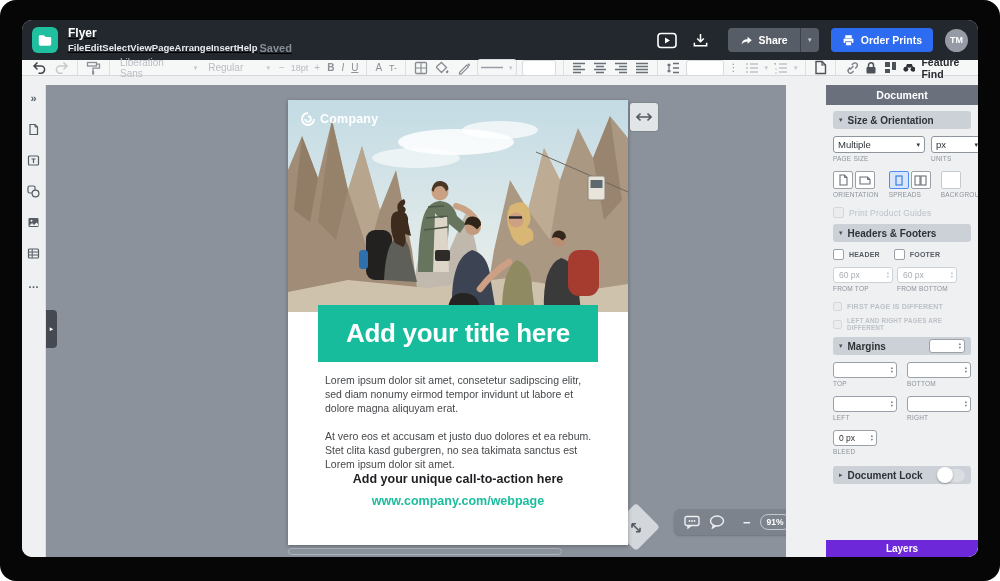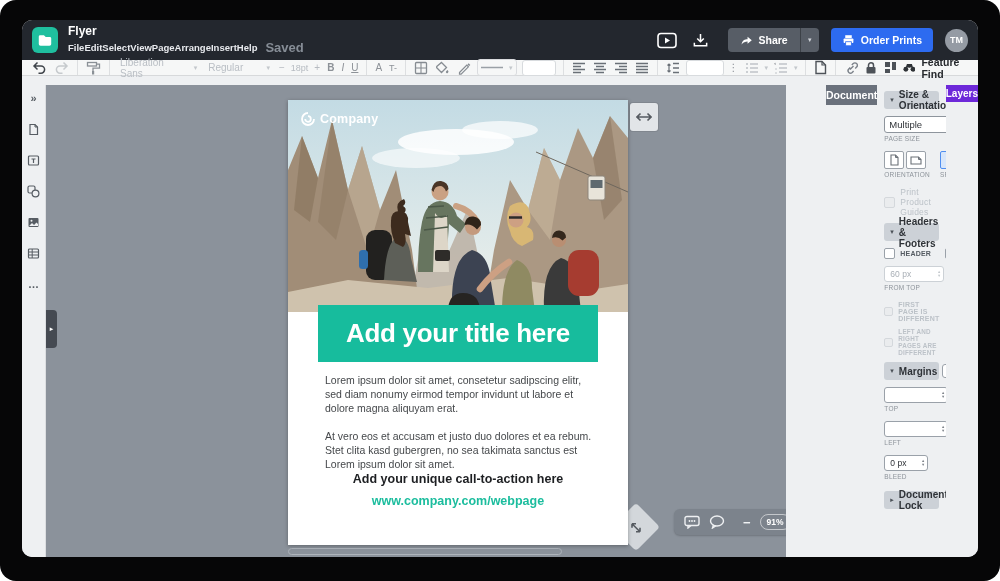--- a/index.html
+++ b/index.html
@@ -3,25 +3,25 @@
 <meta charset="utf-8">
 <style>
   * { margin:0; padding:0; box-sizing:border-box; }
   html,body { width:1000px; height:581px; background:#fff; font-family:"Liberation Sans","DejaVu Sans",sans-serif; }
   .frame { position:relative; width:1000px; height:581px; background:#060607; border-radius:16px; overflow:hidden; }
   .window { position:absolute; left:22px; top:20px; width:956px; height:537px; border-radius:10px; overflow:hidden; background:#eef0f2; }
 
   
   .menubar { position:absolute; left:0; top:0; width:100%; height:40px; background:#23272e; display:flex; align-items:center; padding:0 10px; }
   .logo { width:26px; height:26px; border-radius:6px; background:#1fbf9f; display:flex; align-items:center; justify-content:center; flex:0 0 auto; }
-  .title-block { margin-left:10px; display:flex; flex-direction:column; justify-content:center; gap:3px; }
+  .title-block { margin-left:10px; display:flex; flex-direction:column; justify-content:center; gap:3px;text-decoration:underline; }
   .doc-title { color:#fff; font-size:12px; font-weight:bold; line-height:12px; }
   .menus { display:flex; gap:0; align-items:center; }
   .menu { color:#e8eaee; font-size:9.5px; font-weight:600; cursor:default; }
-  .saved { color:#868d96; font-size:13px; font-weight:600; margin-left:8px; }
+  .saved { color:#868d96; font-size:11px; font-weight:600; margin-left:2px; }
   .mb-right { margin-left:auto; display:flex; align-items:center; gap:12px; }
   .mb-icon-btn { width:22px; height:20px; display:flex; align-items:center; justify-content:center; background:transparent; border:0; }
   .share-group { display:flex; align-items:stretch; height:24px; margin-left:4px; }
   .share-main { display:flex; align-items:center; gap:6px; background:#575d66; border:0; color:#fff; font-size:10.5px; font-weight:bold; padding:0 12px; border-radius:4px 0 0 4px; }
   .share-caret { width:19px; background:#575d66; border:0; border-left:1px solid rgba(0,0,0,.3); color:#cfd3d8; font-size:7px; border-radius:0 4px 4px 0; }
   .order-btn { display:flex; align-items:center; gap:6px; height:24px; background:#2d6bf0; border:0; color:#fff; font-size:10.5px; font-weight:bold; padding:0 11px; border-radius:4px; }
   .avatar { width:23px; height:23px; border-radius:50%; background:#959ba4; color:#fff; font-size:9px; font-weight:bold; display:flex; align-items:center; justify-content:center; }
 
   
   .toolbar { position:absolute; left:0; top:40px; width:100%; height:16px; background:#f6f7f7; border-bottom:1px solid #d7d9db; display:flex; align-items:center; padding:0 9px; gap:5px; }
@@ -61,21 +61,21 @@
   .handle-d svg { transform:rotate(-45deg); }
   .scroll-sliver { position:absolute; left:242px; top:463px; width:274px; height:7px; border:1px solid #aeb4bb; border-radius:4px; z-index:1; }
 
   
   .zoom-pill { position:absolute; left:628px; top:424px; width:128px; height:26px; background:#7c838c; border-radius:6px; display:flex; align-items:center; padding:0 10px; gap:9px; z-index:5; box-shadow:0 1px 2px rgba(0,0,0,.2); }
   .zp-div { width:1px; height:14px; background:rgba(255,255,255,.3); }
   .zp-btn { background:transparent; border:0; color:#f0f2f4; font-size:13px; font-weight:bold; line-height:1; padding:0; }
   .zoom-val { border:1px solid rgba(255,255,255,.55); border-radius:8px; color:#fff; font-size:8.5px; font-weight:bold; padding:2px 6px; }
 
   
-  .panel { width:152px; background:#eef0f2; display:flex; flex-direction:row; z-index:3;margin-left:40px; }
+  .panel { width:152px; background:#eef0f2; display:flex; flex-direction:column; z-index:3;margin-left:40px; }
   .panel-hdr { height:20px; background:#6a717c; color:#fff; font-size:10.5px; font-weight:bold; display:flex; align-items:center; justify-content:center; flex:0 0 auto; }
   .panel-body { flex:1; padding:6px 7px 0; overflow:hidden; }
   .secbar { background:#ccd1d7; border-radius:3px; height:18px; display:flex; align-items:center; gap:5px; padding:0 6px; margin-bottom:7px; }
   .secbar .sec-title { font-size:10px; font-weight:bold; color:#2e3237; }
   .secbar .caret, .secbar .caret-r { font-size:7px; color:#4b5157; }
   .prow { display:flex; gap:6px; margin-bottom:2px; align-items:flex-start; }
   .plabel { font-size:6.5px; color:#8d939a; letter-spacing:.2px; margin:2px 0 7px; }
   .select { background:#fff; border:1px solid #8e959d; border-radius:3px; height:17px; display:flex; align-items:center; justify-content:space-between; padding:0 4px; font-size:9.5px; color:#2e3237; }
   .select .caret { font-size:7px; color:#33373c; }
   .sel-page { width:92px; } .sel-units { width:52px; }
@@ -536,21 +536,21 @@
           <span class="cb-row" style="margin:0">
             <span class="cb"></span>
             <span class="cb-label">HEADER</span>
           </span>
           <span class="cb-row" style="margin:0">
             <span class="cb"></span>
             <span class="cb-label">FOOTER</span>
           </span>
         </div>
 
-        <div class="prow" style="gap:12px">
+        <div class="prow" style="gap:4px">
           <div>
             <div class="num-field dis w60">
               <input value="60 px" style="">
               <span class="arrows">
                     <span>▴</span>
                     <span>▾</span>
                   </span>
             </div>
             <div class="plabel">FROM TOP</div>
           </div>

